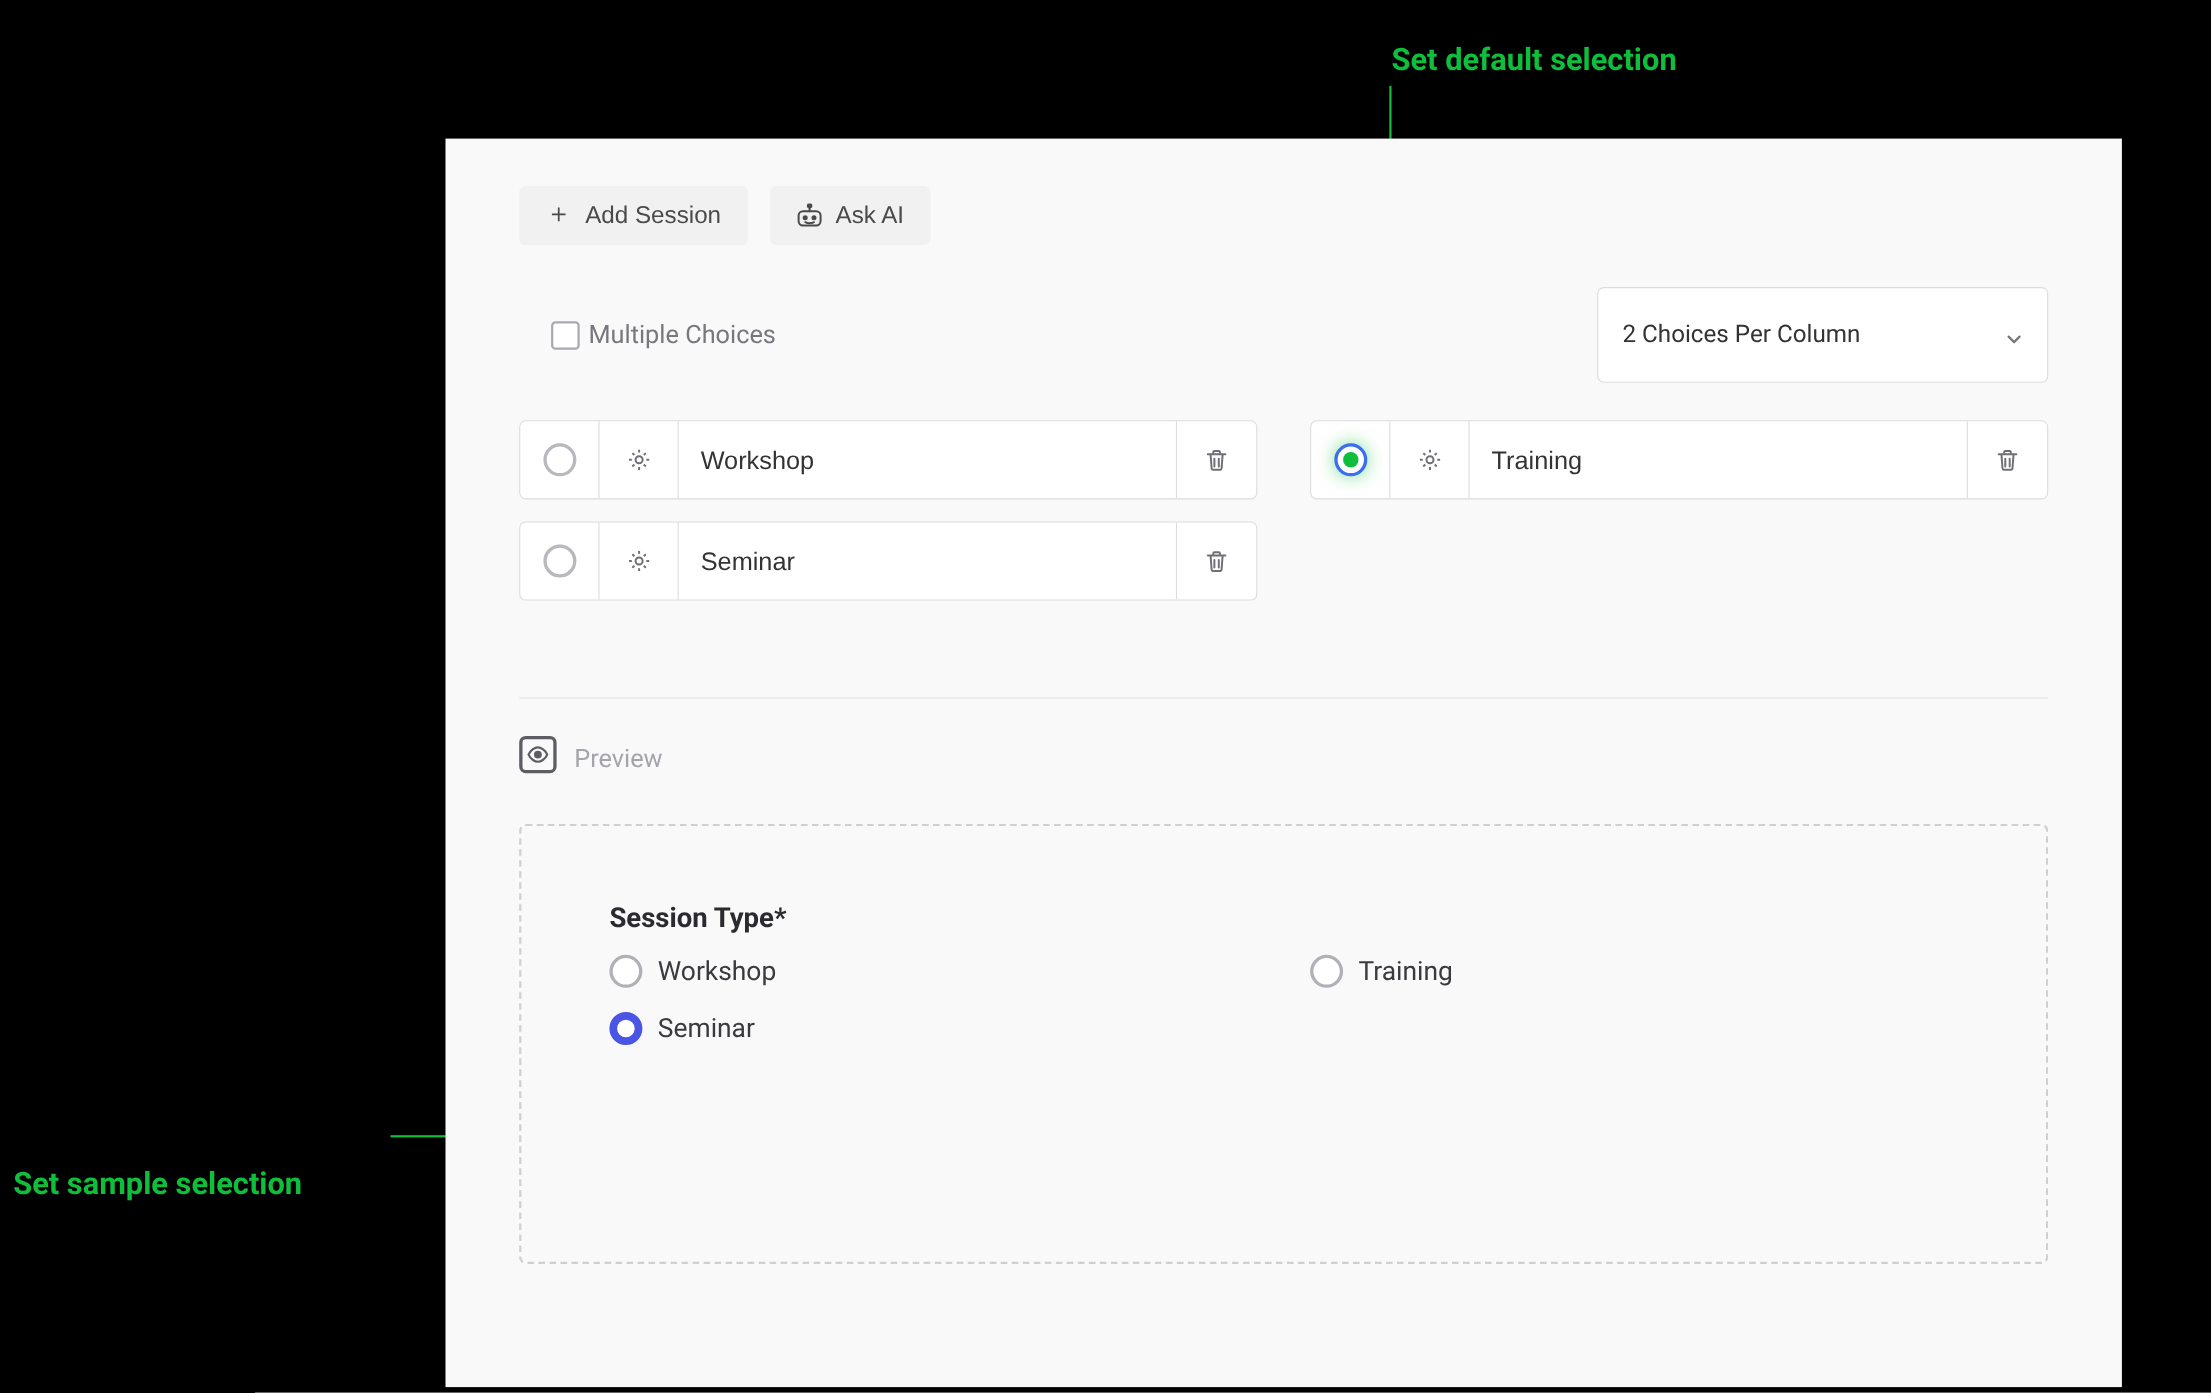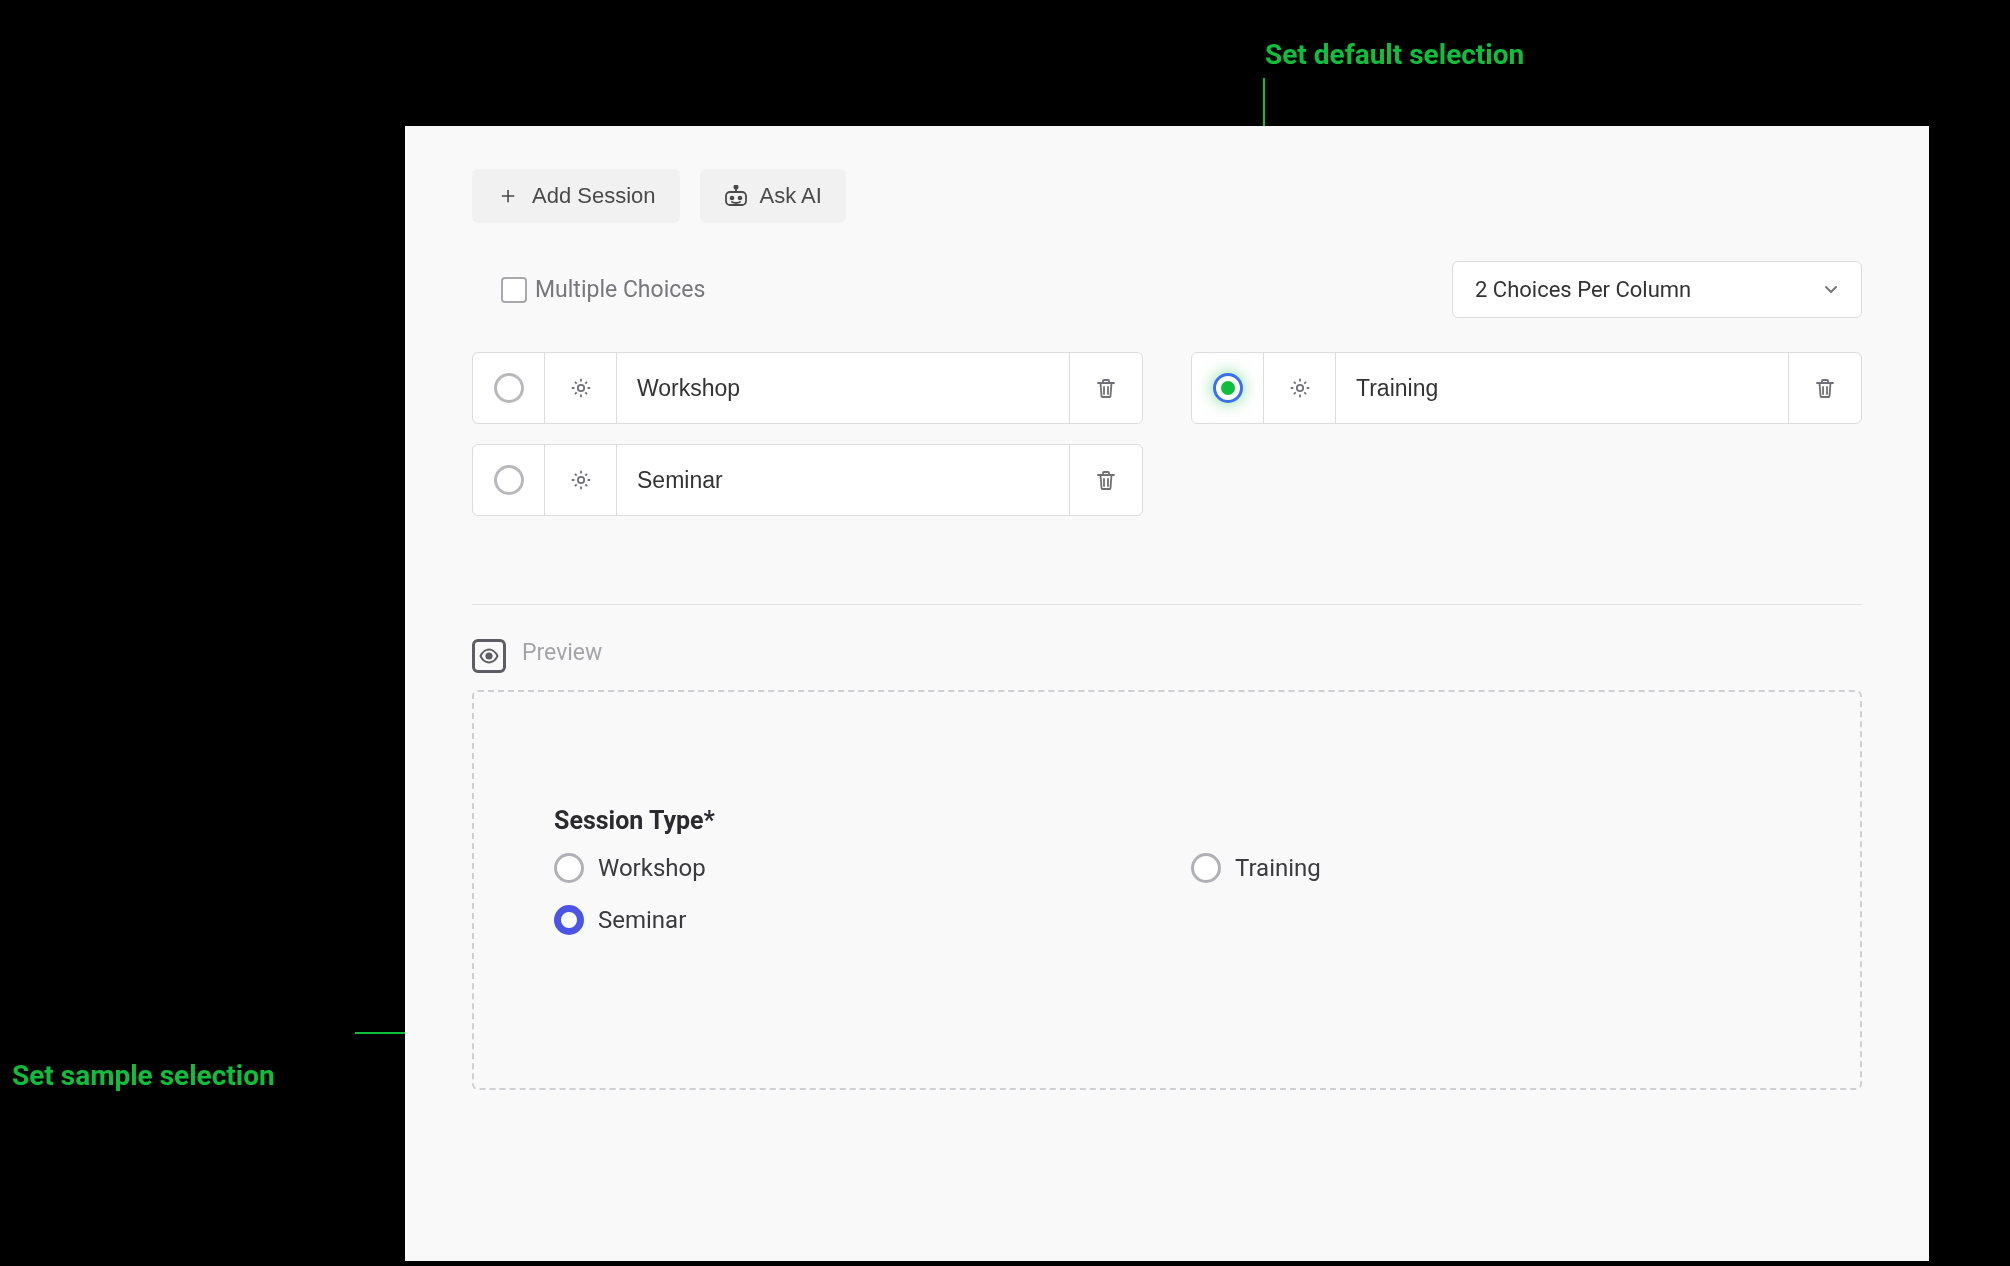--- a/index.html
+++ b/index.html
@@ -86,23 +86,24 @@
       cursor: pointer;
     }
 
     .mc-label {
       font-size: 23px;
       color: #77777d;
     }
 
     .dropdown {
       display: flex;
+      align-items: center;
       justify-content: space-between;
       width: 410px;
-      padding: 15px 22px;
+      padding: 30px 22px;
       border: 1px solid #dcdcdf;
       border-radius: 6px;
       background: #fff;
       font-size: 22px;
       color: #333;
       cursor: pointer;
     }
 
     .chevron-down {
       width: 16px;
@@ -184,23 +185,23 @@
     }
 
     .divider {
       height: 1px;
       background: #e4e4e6;
       margin: 0 0 34px 0;
     }
 
     .preview-header {
       display: flex;
-      align-items: flex-start;
+      align-items: flex-end;
       gap: 16px;
-      margin-bottom: 17px;
+      margin-bottom: 46px;
     }
 
     .eye-icon-wrap {
       width: 34px;
       height: 34px;
       border: 3px solid #5d5d63;
       border-radius: 6px;
       display: flex;
       align-items: center;
       justify-content: center;
@@ -219,21 +220,20 @@
       border-radius: 6px;
       padding: 70px 80px 110px 80px;
       min-height: 400px;
     }
 
     .field-title {
       font-size: 25px;
       font-weight: 700;
       color: #2a2a2f;
       margin-bottom: 18px;
-      margin-top: 44px;
     }
 
     .preview-grid {
       display: grid;
       grid-template-columns: 1fr 1fr;
       column-gap: 48px;
       row-gap: 22px;
     }
 
     .preview-option {

